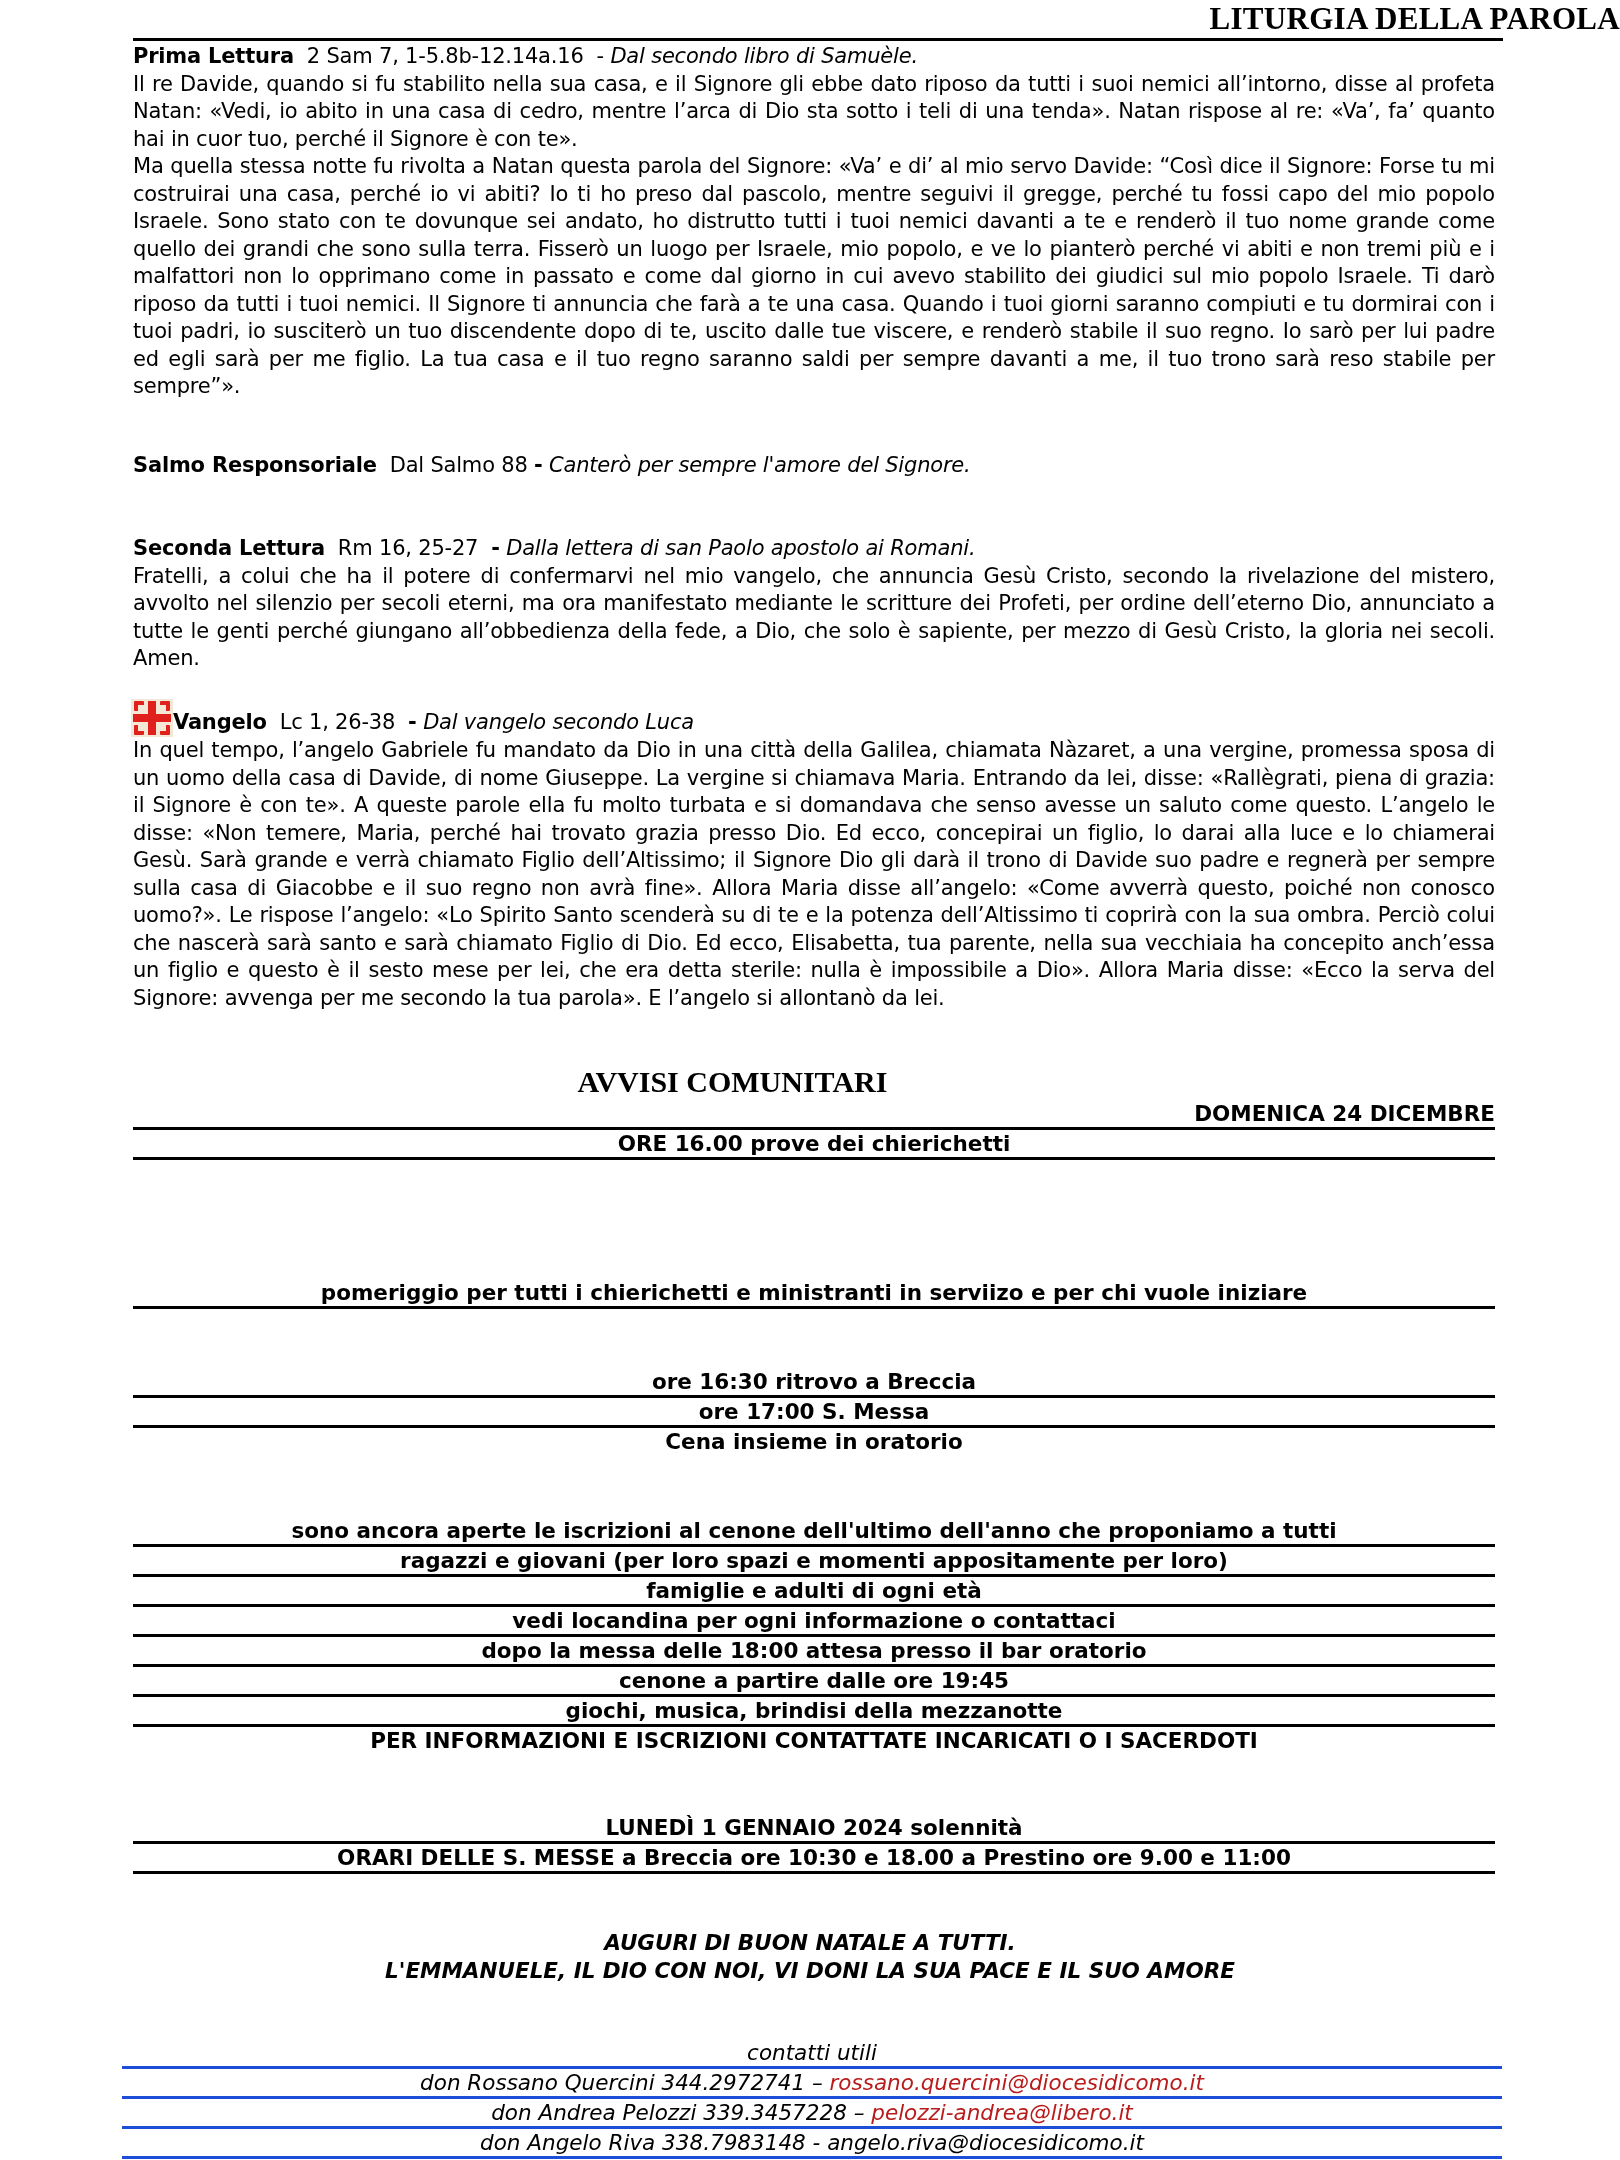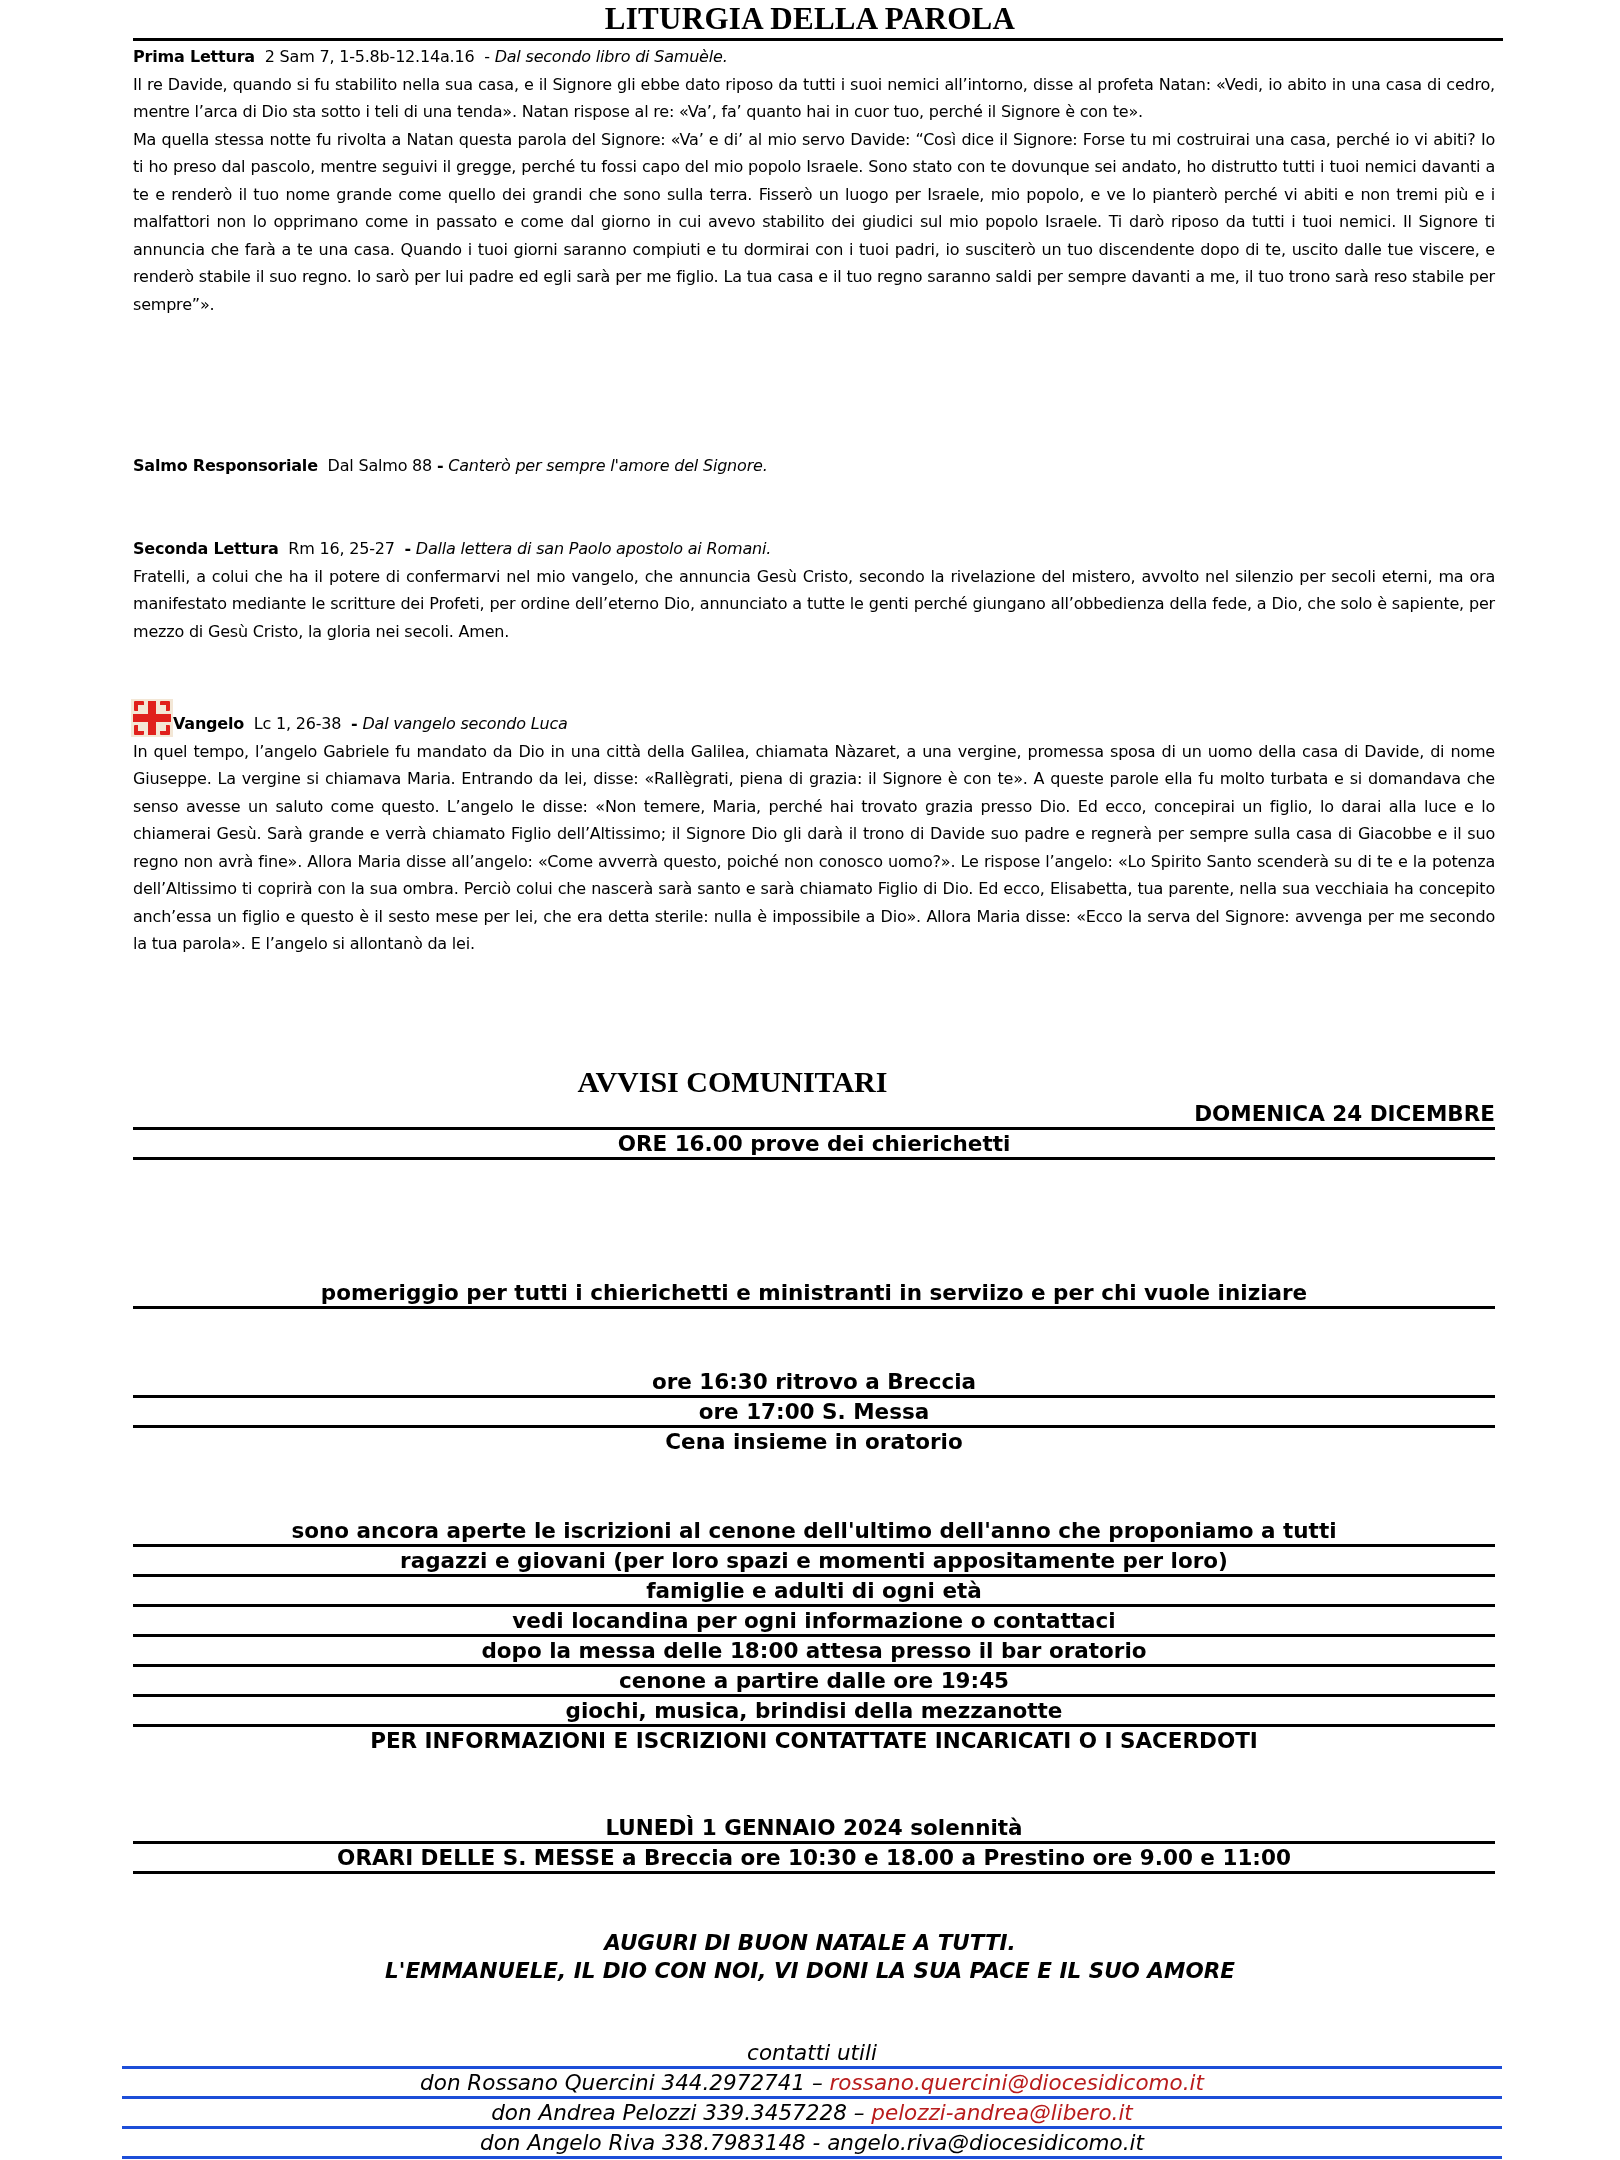--- a/index.html
+++ b/index.html
@@ -1,26 +1,26 @@
 <!DOCTYPE html>
 <html><head>
 <meta charset="utf-8">
 <style>
   html, body { margin:0; padding:0; background:#ffffff; }
   body { width:1620px; height:2160px; position:relative; overflow:hidden; color:#000; }
   .page { position:absolute; left:0; top:0; width:1620px; height:2160px; }
   .title {
-    position:absolute; left:0; width:1620px; top:0; text-align:center;
+    position:absolute; left:0; width:1620px; top:0; text-align:right;
     font-family:"Liberation Serif", serif; font-weight:bold; font-size:31px; line-height:38px;
     letter-spacing:0.3px;
   }
   .rule { position:absolute; left:133px; width:1370px; height:3px; background:#000; }
   .body {
     position:absolute; left:133px; width:1362px;
-    font-family:"DejaVu Sans", sans-serif; font-size:16px; line-height:27.5px;
+    font-family:"DejaVu Sans", sans-serif; font-size:21px; line-height:27.5px;
     text-align:justify; letter-spacing:-0.2px;
   }
   .body p { margin:0; }
   .head-line { white-space:nowrap; text-align:left; }
   .b { font-weight:bold; }
   .i { font-style:italic; }
   .gospel-icon {
     display:inline-block; width:42px; height:38px; vertical-align:-8px; margin-left:-2px;
     background:#f3e7d6; position:relative;
   }

